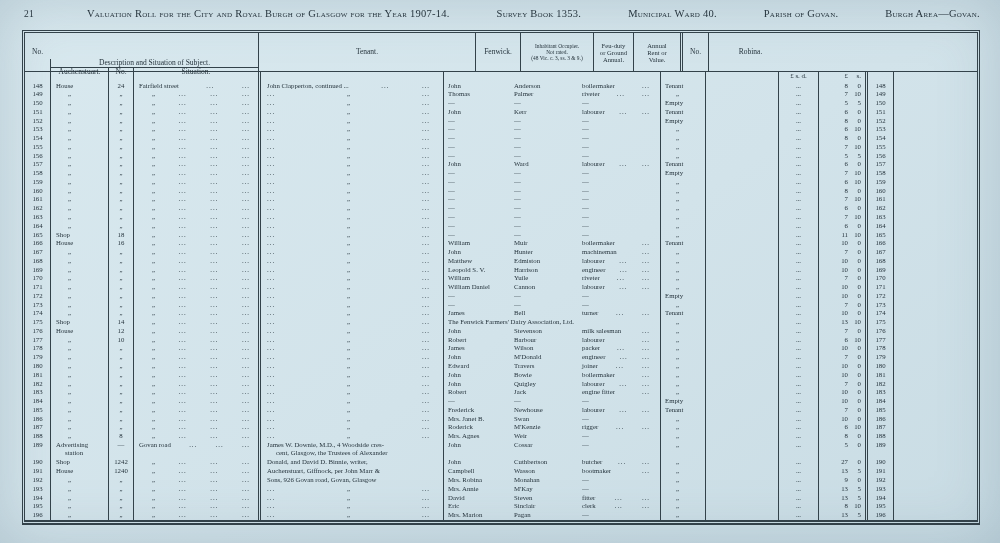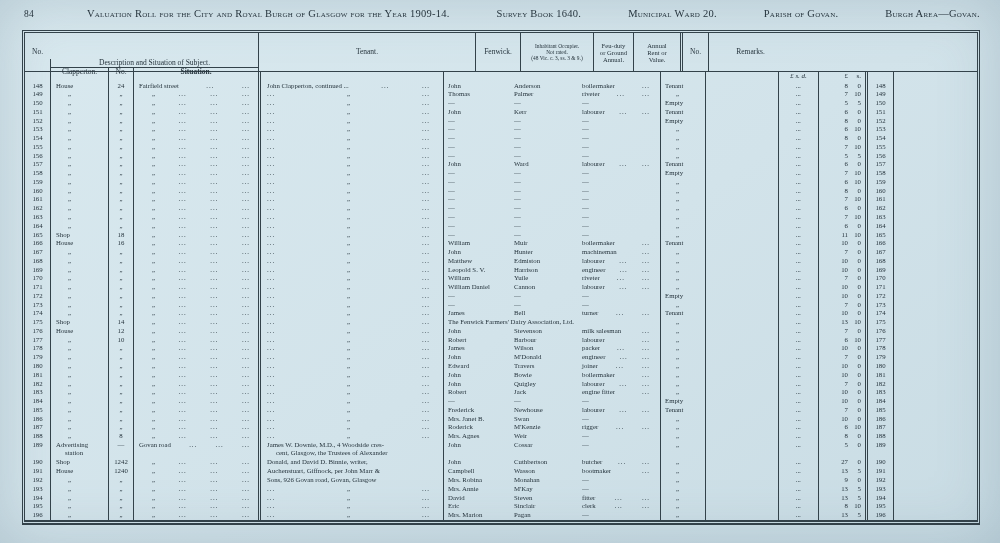--- a/index.html
+++ b/index.html
@@ -35,21 +35,21 @@
   .hc{display:flex;flex-direction:column;align-items:center;justify-content:center;text-align:left;border-left:1px solid var(--line);}
   .thead > .hc:first-child{border-left:none;}
   .hno{width:25px;}
   .hgroup{width:208px;border-left:1px solid var(--line);display:flex;flex-direction:column;margin-top:26px;}
   .hgtitle{height:16px;border-bottom:1px solid var(--line);display:flex;align-items:center;justify-content:center;}
   .hgsub{display:flex;flex:1;}
   .hgsub .hc{justify-content:center;}
   .hgsub .hc:first-child{border-left:none;}
   .hdesc{width:57px;}
   .hnum{width:25px;}
-  .hsit{width:125px;font-weight:bold;}
+  .hsit{width:125px;}
   .hprop{width:185px;border-left:3px double var(--line);}
   .hten{width:217px;}
   .hocc{width:45px;}
   .hinh{width:73px;font-size:5.4px;line-height:6px;}
   .hfeu{width:40px;font-size:6.6px;line-height:7px;}
   .hrent{width:47px;font-size:6.6px;line-height:7px;}
   .hno2{width:28px;border-left:3px double var(--line);}
   .hrem{width:84px;}
   
   .tbody{font-size:6.8px;line-height:8.6px;}
@@ -64,52 +64,52 @@
   .c-num{width:25px;text-align:center;}
   .c-sit{width:125px;padding:0 8px 0 5px;}
   .c-prop{width:185px;border-left:3px double var(--line);padding:0 13px 0 6px;}
   .c-ten{width:217px;display:flex;align-items:flex-start;border-left:1px solid var(--line);height:100%;}
   .c-t1{width:70px;padding-left:4px;white-space:nowrap;}
   .c-t2{width:68px;white-space:nowrap;}
   .c-t3{width:75px;padding-right:7px;white-space:nowrap;}
   .c-occ{width:45px;padding-left:4px;}
   .c-occ.dit{padding-left:15px;}
   .c-inh{width:73px;}
-  .c-feu{width:40px;text-align:center;font-style:italic;}
+  .c-feu{width:40px;text-align:center;}
   .c-rent{width:47px;display:flex;}
   .c-rent .rl{width:29px;text-align:right;}
   .c-rent .rs{width:16px;text-align:right;padding-right:3px;}
   .c-no2{width:28px;border-left:3px double var(--line);text-align:center;}
   .c-rem{width:84px;}
   .spread{display:flex;justify-content:space-between;}
   .spread span{display:inline-block;}
   .c-sit .spread-in > .dit-in{margin-left:13px;}
   .dots{letter-spacing:1px;}
   .ln{display:block;}
   .ln + .ln{padding-left:9px;}
 </style>
 </head>
 <body>
 
 <div class="topstrip">
-  <span class="pgnum">84</span>
-  <span>Valuation Roll for the City and Royal Burgh of Glasgow for the Year 1909-14.</span>
-  <span>Survey Book 1640.</span>
-  <span>Municipal Ward 20.</span>
+  <span class="pgnum">21</span>
+  <span>Valuation Roll for the City and Royal Burgh of Glasgow for the Year 1907-14.</span>
+  <span>Survey Book 1353.</span>
+  <span>Municipal Ward 40.</span>
   <span>Parish of Govan.</span>
   <span>Burgh Area—Govan.</span>
 </div>
 
 <div class="vtable">
   <div class="thead">
     <div class="hc hno">No.</div>
     <div class="hgroup">
       <div class="hgtitle">Description and Situation of Subject.</div>
       <div class="hgsub">
-        <div class="hc hdesc">Clapperton.</div>
+        <div class="hc hdesc">Auchenstuart.</div>
         <div class="hc hnum">No.</div>
         <div class="hc hsit">Situation.</div>
       </div>
     </div>
     <div class="hc hten">Tenant.</div>
     <div class="hc hocc">Fenwick.</div>
     <div class="hc hinh">
       <span>Inhabitant Occupier.</span>
       <span>Not rated.</span>
       <span>(48 Vic. c. 3, ss. 3 &amp; 9.)</span>
@@ -118,21 +118,21 @@
       <span>Feu-duty</span>
       <span>or Ground</span>
       <span>Annual.</span>
     </div>
     <div class="hc hrent">
       <span>Annual</span>
       <span>Rent or</span>
       <span>Value.</span>
     </div>
     <div class="hc hno2">No.</div>
-    <div class="hc hrem">Remarks.</div>
+    <div class="hc hrem">Robina.</div>
   </div>
   <div class="tbody" id="tbody">
       <div class="brow units">
         <div class="bc c-no"></div>
         <div class="bc c-desc"></div>
         <div class="bc c-num"></div>
         <div class="bc c-sit"></div>
         <div class="bc c-prop"></div>
         <div class="bc c-ten"></div>
         <div class="bc c-occ"></div>

